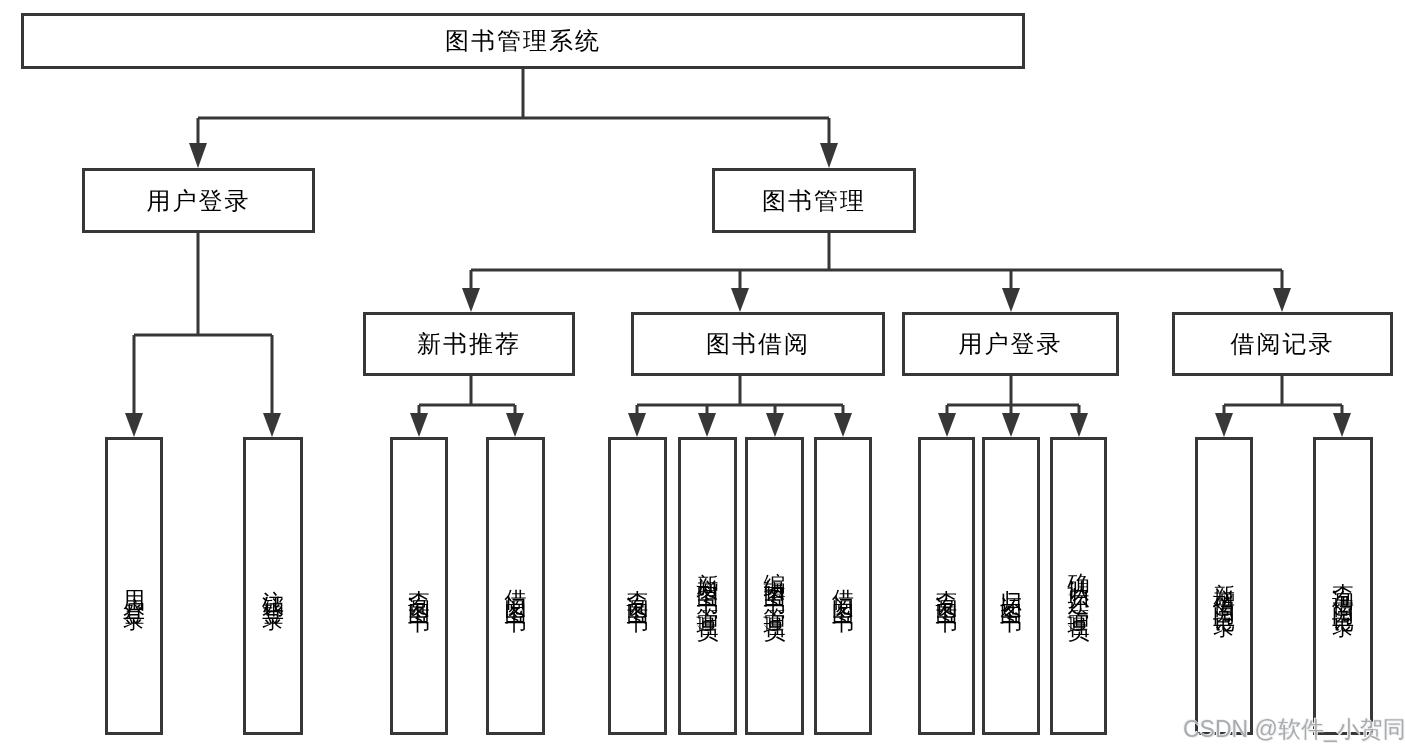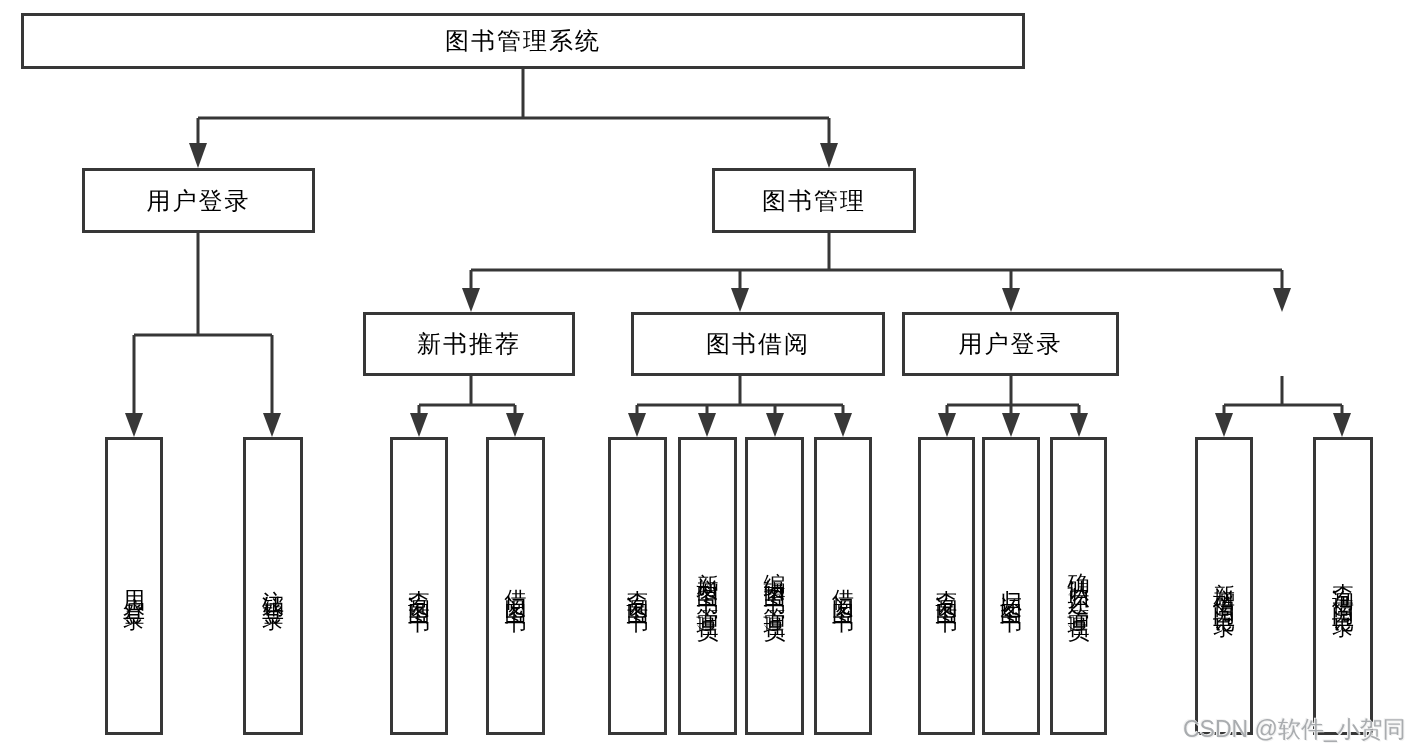--- a/index.html
+++ b/index.html
@@ -116,20 +116,23 @@
 
   <div class="node h-box" style="left:363px;top:312px;width:212px;height:64px">
     <span>新书推荐</span>
   </div>
   <div class="node h-box" style="left:631px;top:312px;width:254px;height:64px">
     <span>图书借阅</span>
   </div>
   <div class="node h-box" style="left:902px;top:312px;width:217px;height:64px">
     <span>用户登录</span>
   </div>
+  <div class="node h-box" style="left:1172px;top:312px;width:221px;height:64px">
+    <span>借阅记录</span>
+  </div>
 
   <div class="node v-box" style="left:105px;top:437px;width:58px;height:298px">
     <span>用户登录</span>
   </div>
   <div class="node v-box" style="left:243px;top:437px;width:60px;height:298px">
     <span>注销登录</span>
   </div>
 
   <div class="node v-box" style="left:390px;top:437px;width:58px;height:298px">
     <span>查询图书</span>

